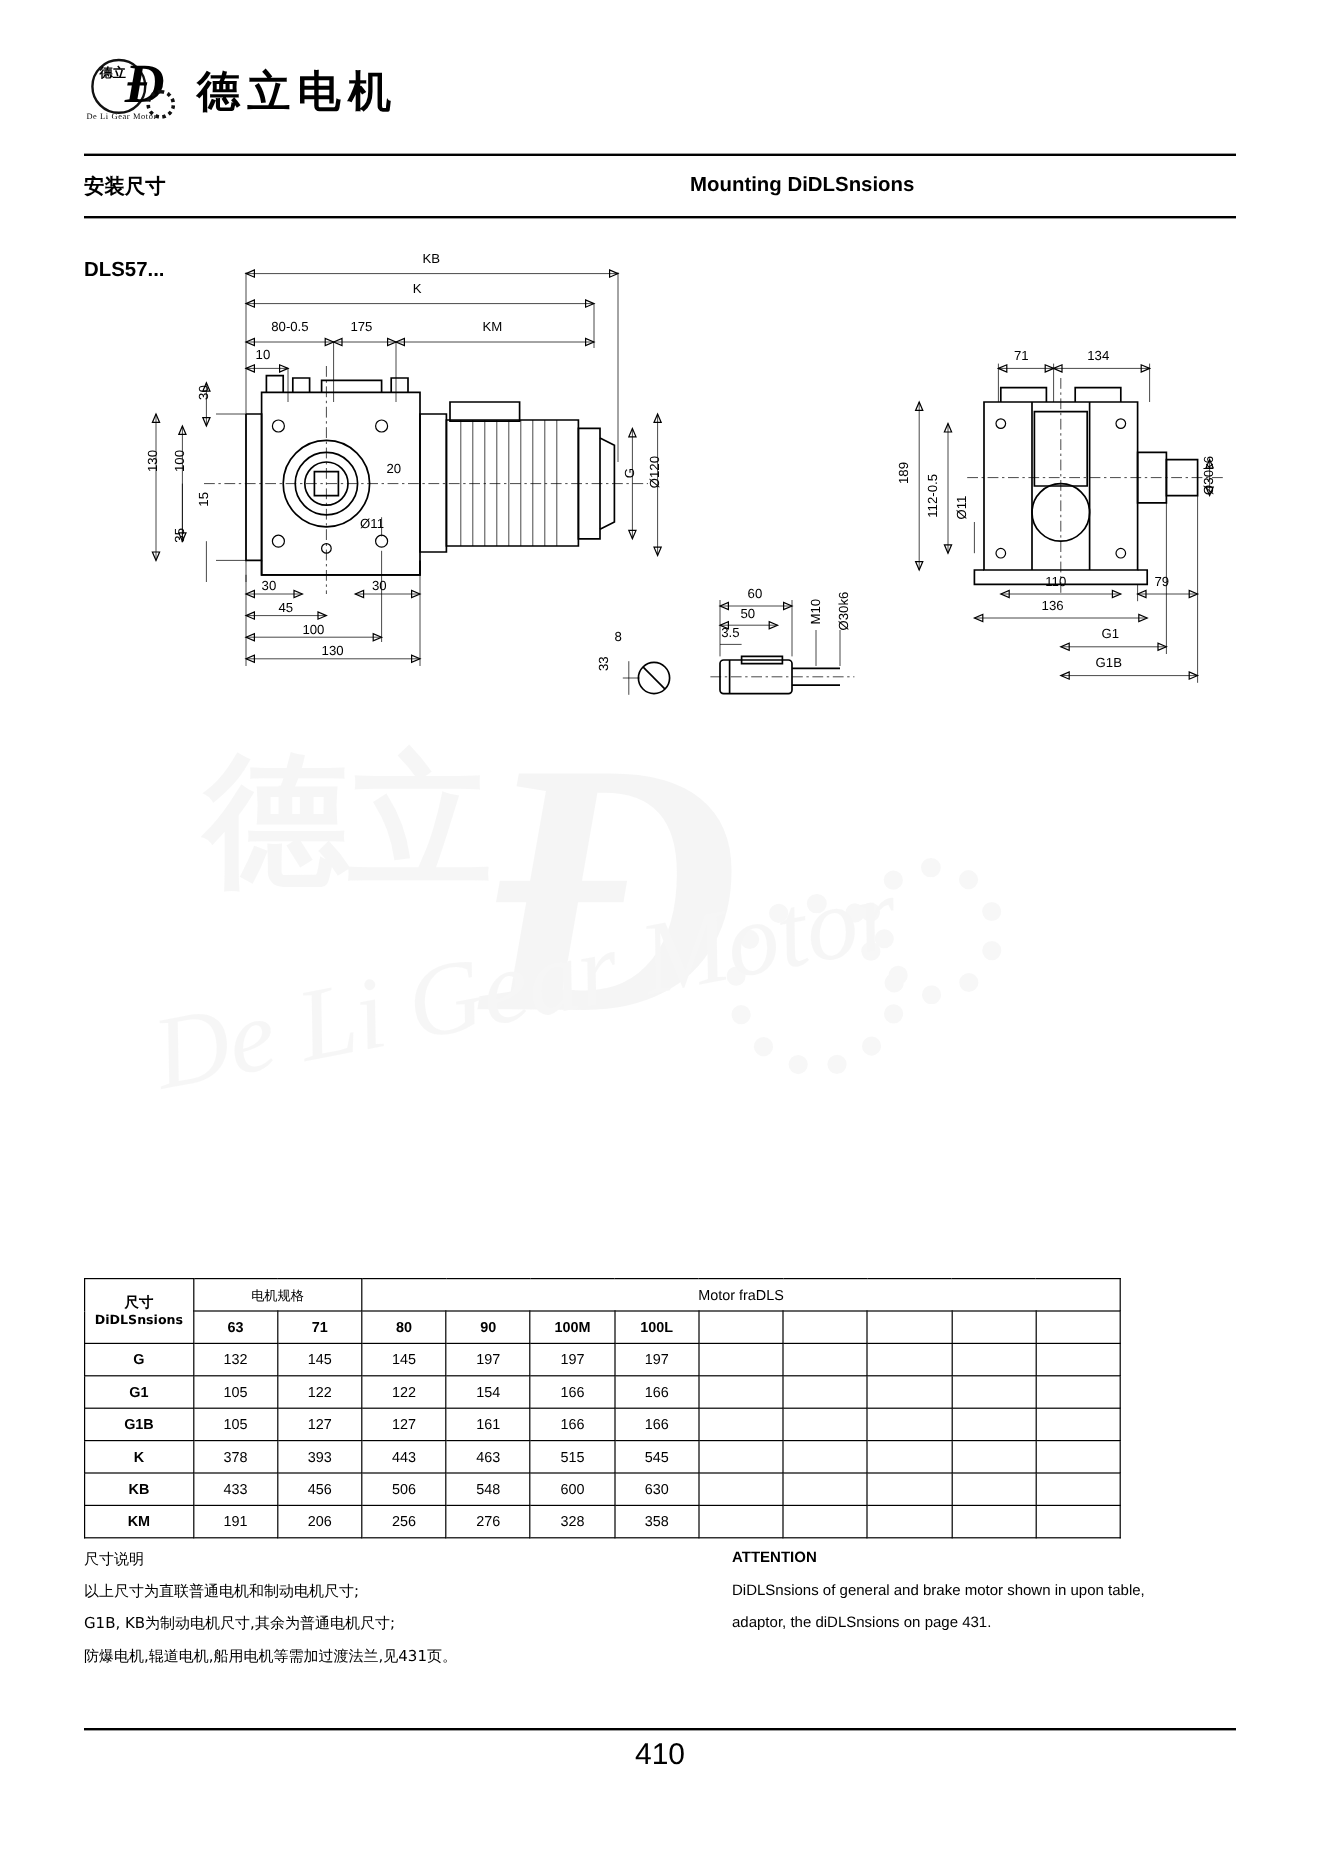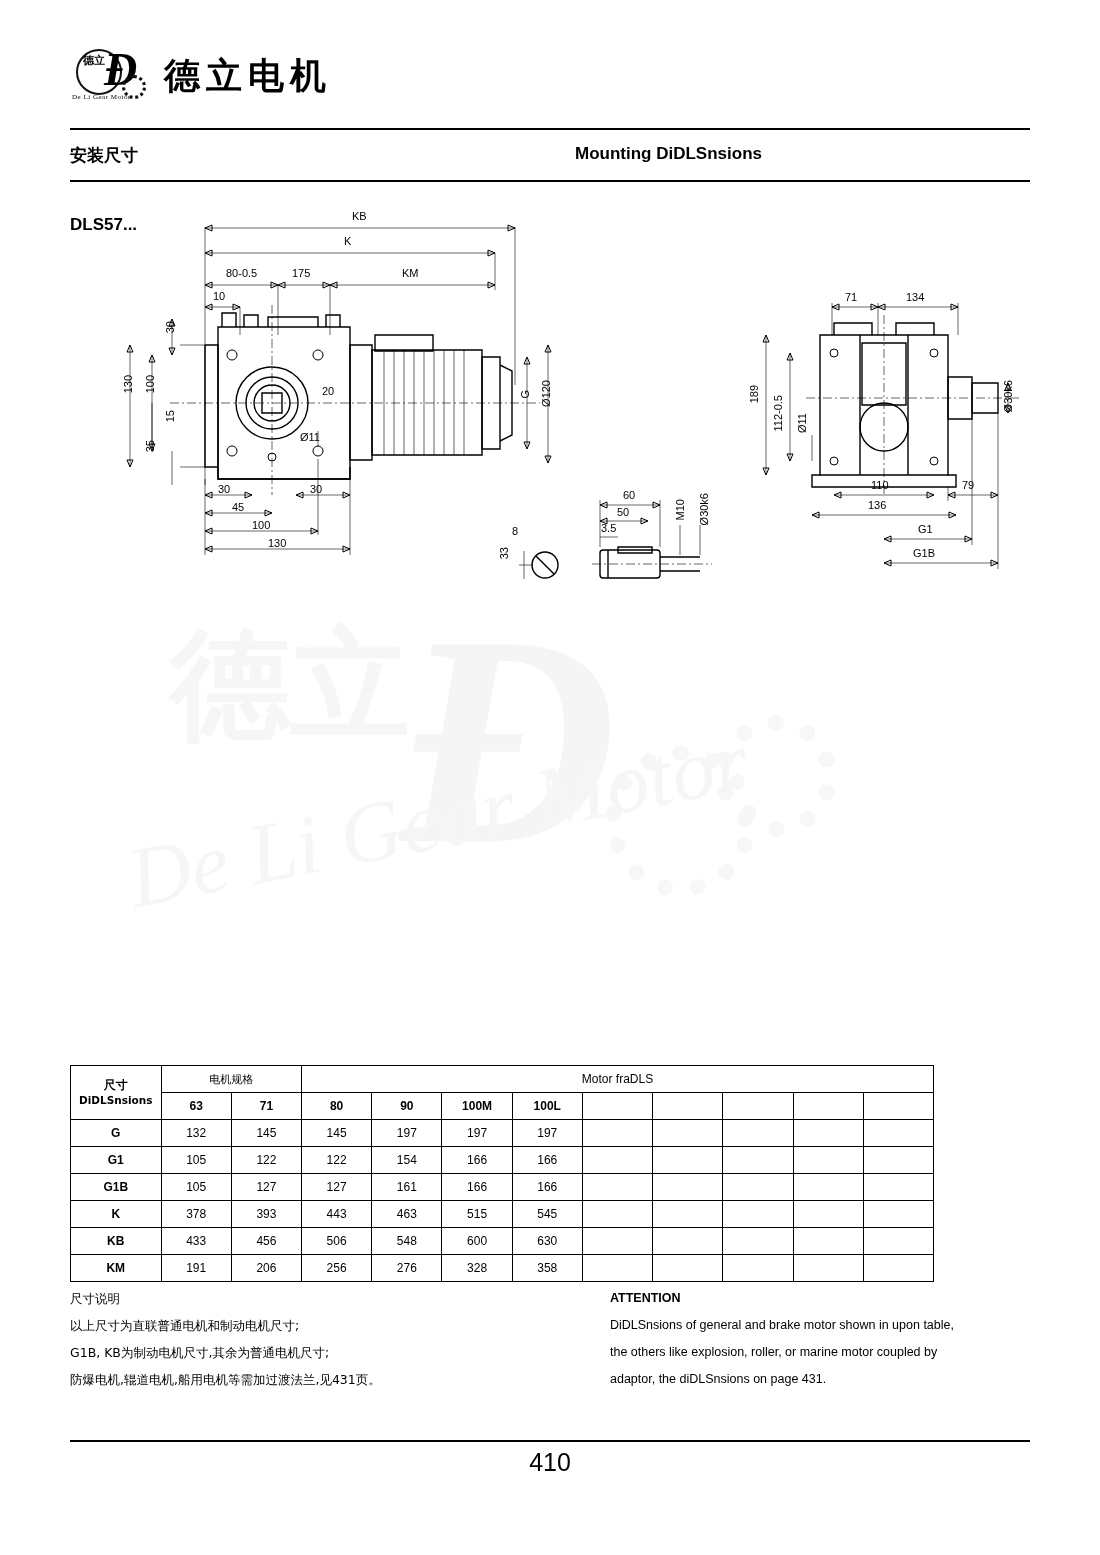--- a/index.html
+++ b/index.html
@@ -527,20 +527,19 @@
   <div class="notes">
     <div class="col-cn">
       <div>尺寸说明</div>
       <div>以上尺寸为直联普通电机和制动电机尺寸;</div>
       <div>G1B, KB为制动电机尺寸,其余为普通电机尺寸;</div>
       <div>防爆电机,辊道电机,船用电机等需加过渡法兰,见431页。</div>
     </div>
     <div class="col-en">
       <div class="bold">ATTENTION</div>
       <div>DiDLSnsions of general and brake motor shown in upon table,</div>
-      <div>the others like explosion, roller, or marine motor coupled by</div>
       <div>adaptor, the diDLSnsions on page 431.</div>
     </div>
   </div>
 
   <div class="hr-bottom"></div>
   <div class="pageno">410</div>
 </div>
 
 </body></html>

